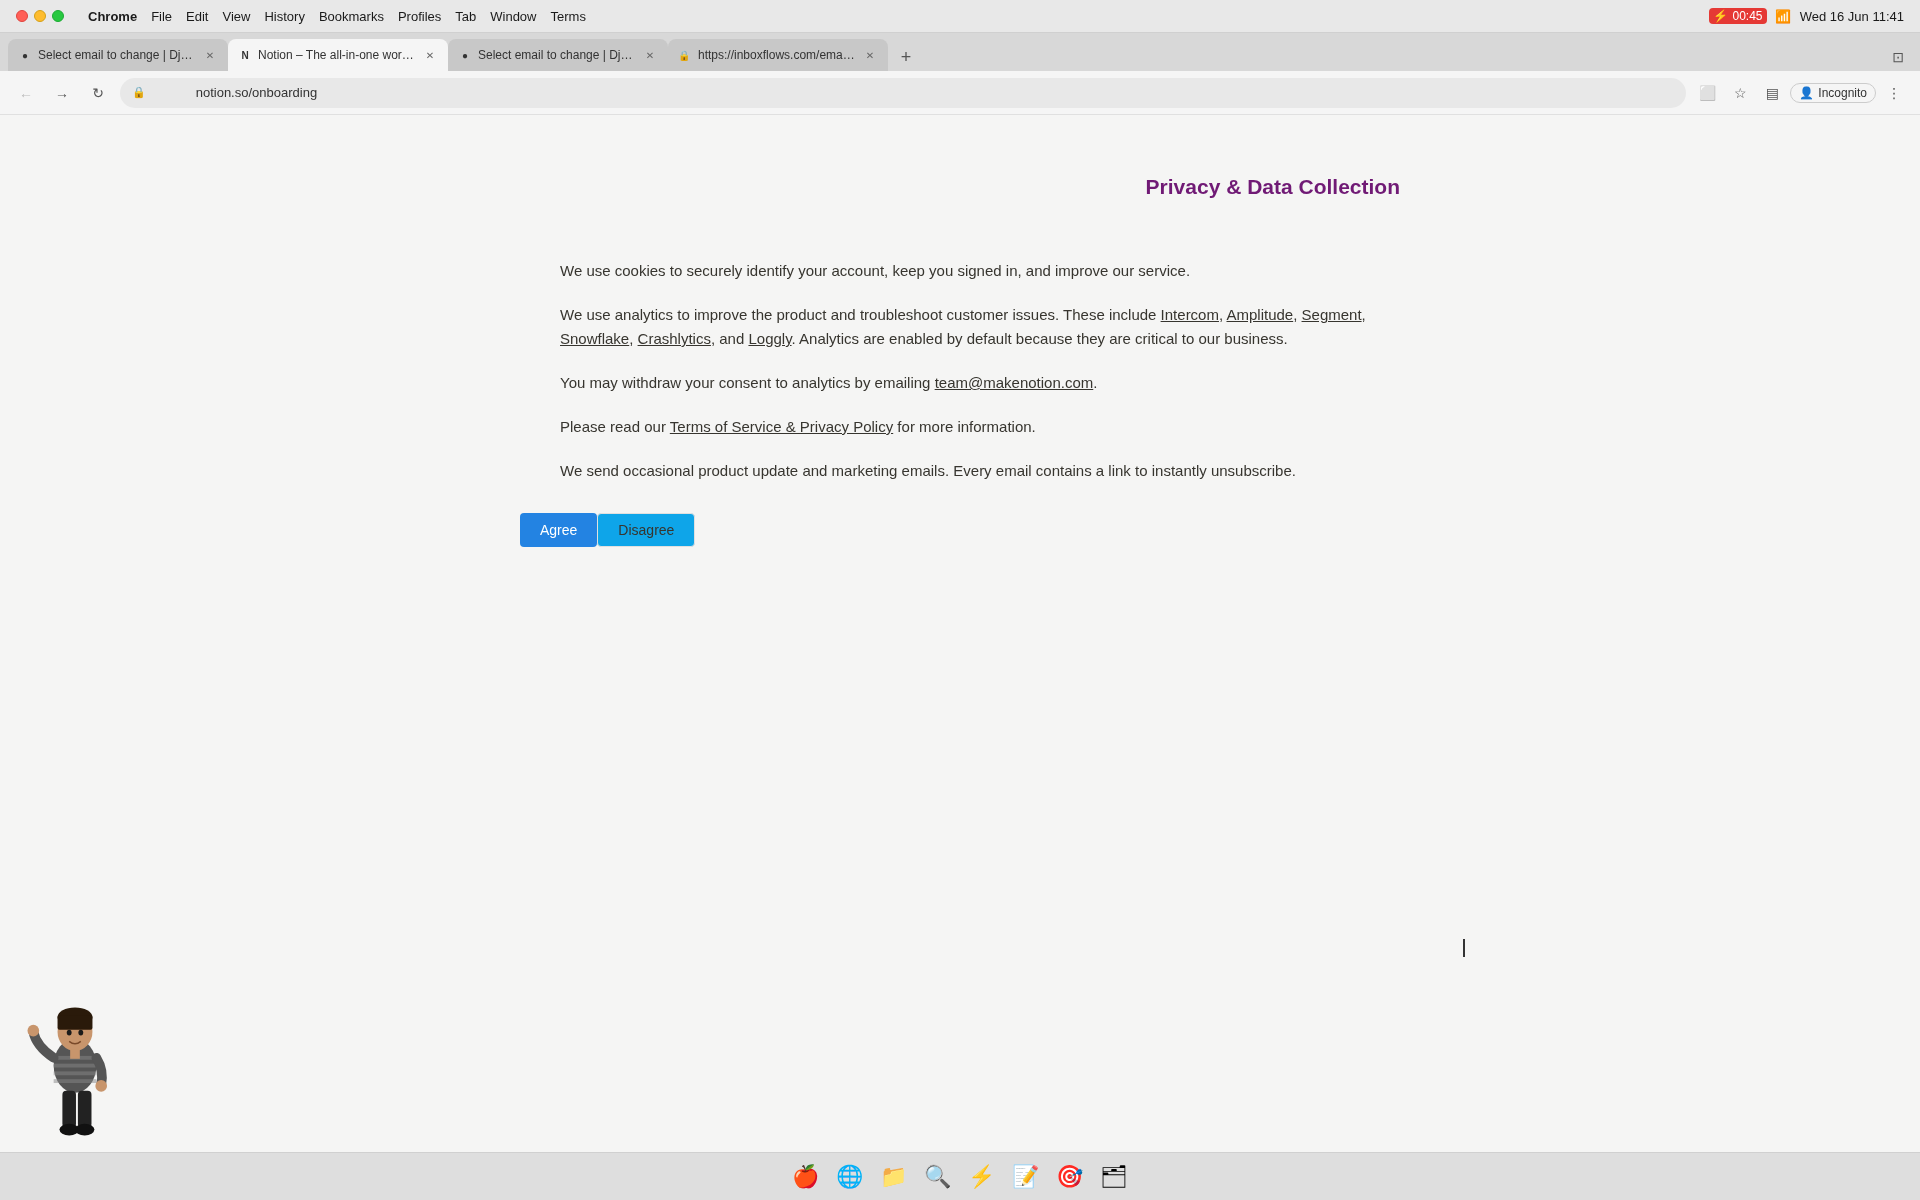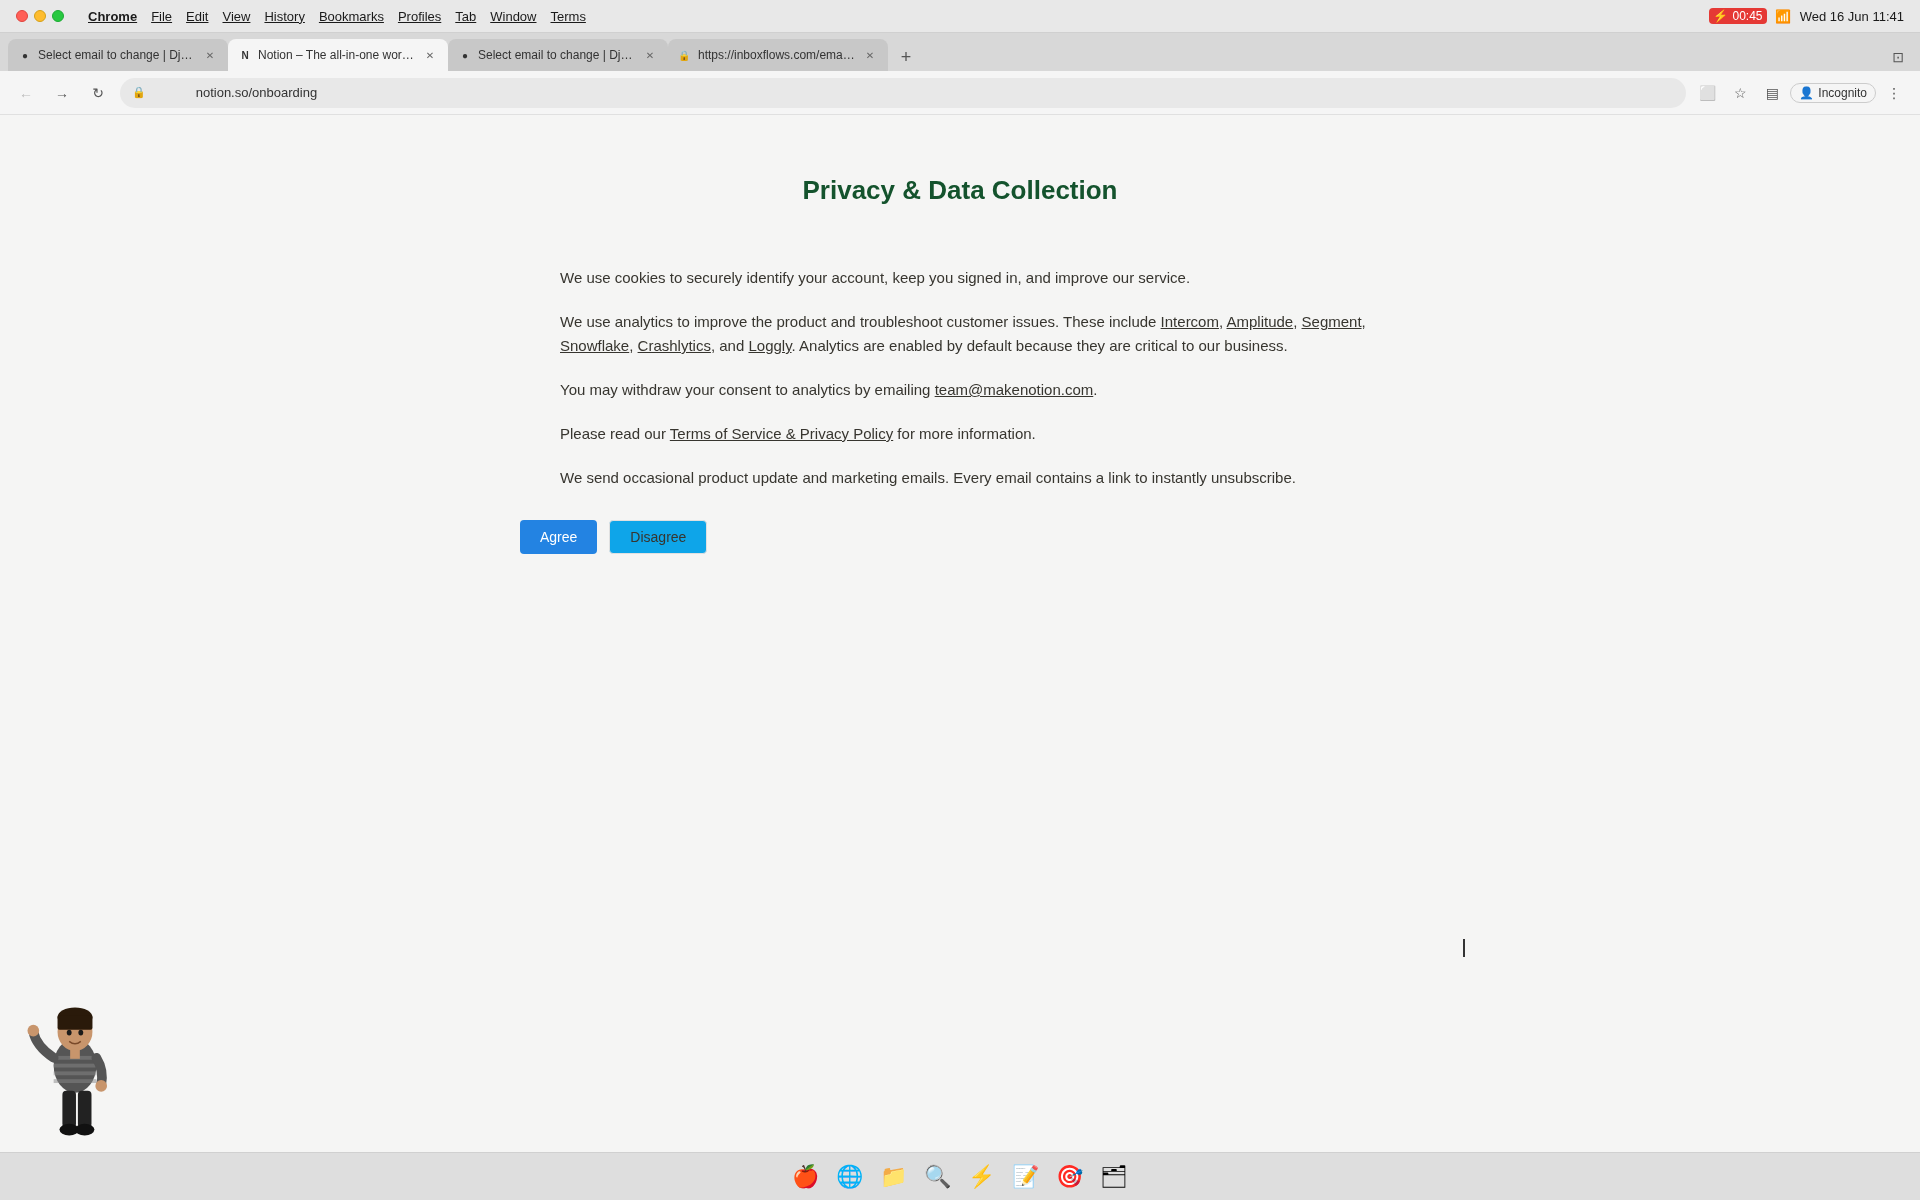--- a/index.html
+++ b/index.html
@@ -27,21 +27,20 @@
       display: flex;
       align-items: center;
       gap: 16px;
     }
     .titlebar-menu {
       display: flex;
       align-items: center;
       gap: 14px;
       font-size: 13px;
       color: #1a1a1a;
-      text-decoration: underline;
     }
     .titlebar-menu .app-name {
       font-weight: 600;
     }
     .titlebar-menu span {
       cursor: pointer;
     }
     .titlebar-right {
       display: flex;
       align-items: center;
@@ -235,24 +234,24 @@
       overflow: hidden;
     }
 
     .page-content {
       max-width: 960px;
       margin: 0 auto;
       padding: 60px 40px 60px 40px;
     }
 
     .page-title {
-      font-size: 26px;
+      font-size: 21px;
       font-weight: 700;
-      color: #14532d;
-      text-align: center;
+      color: #701a75;
+      text-align: right;
       margin-bottom: 60px;
     }
 
     .content-body {
       font-size: 15px;
       line-height: 1.6;
       color: #37352f;
     }
 
     .content-body p {
@@ -261,21 +260,20 @@
     }
 
     .content-body a {
       color: #37352f;
       text-decoration: underline;
       cursor: pointer;
     }
 
     .buttons-row {
       display: flex;
-      gap: 12px;
       margin-top: 30px;
     }
 
     .btn-agree {
       background: #2383e2;
       color: white;
       border: none;
       border-radius: 4px;
       padding: 8px 20px;
       font-size: 14px;

